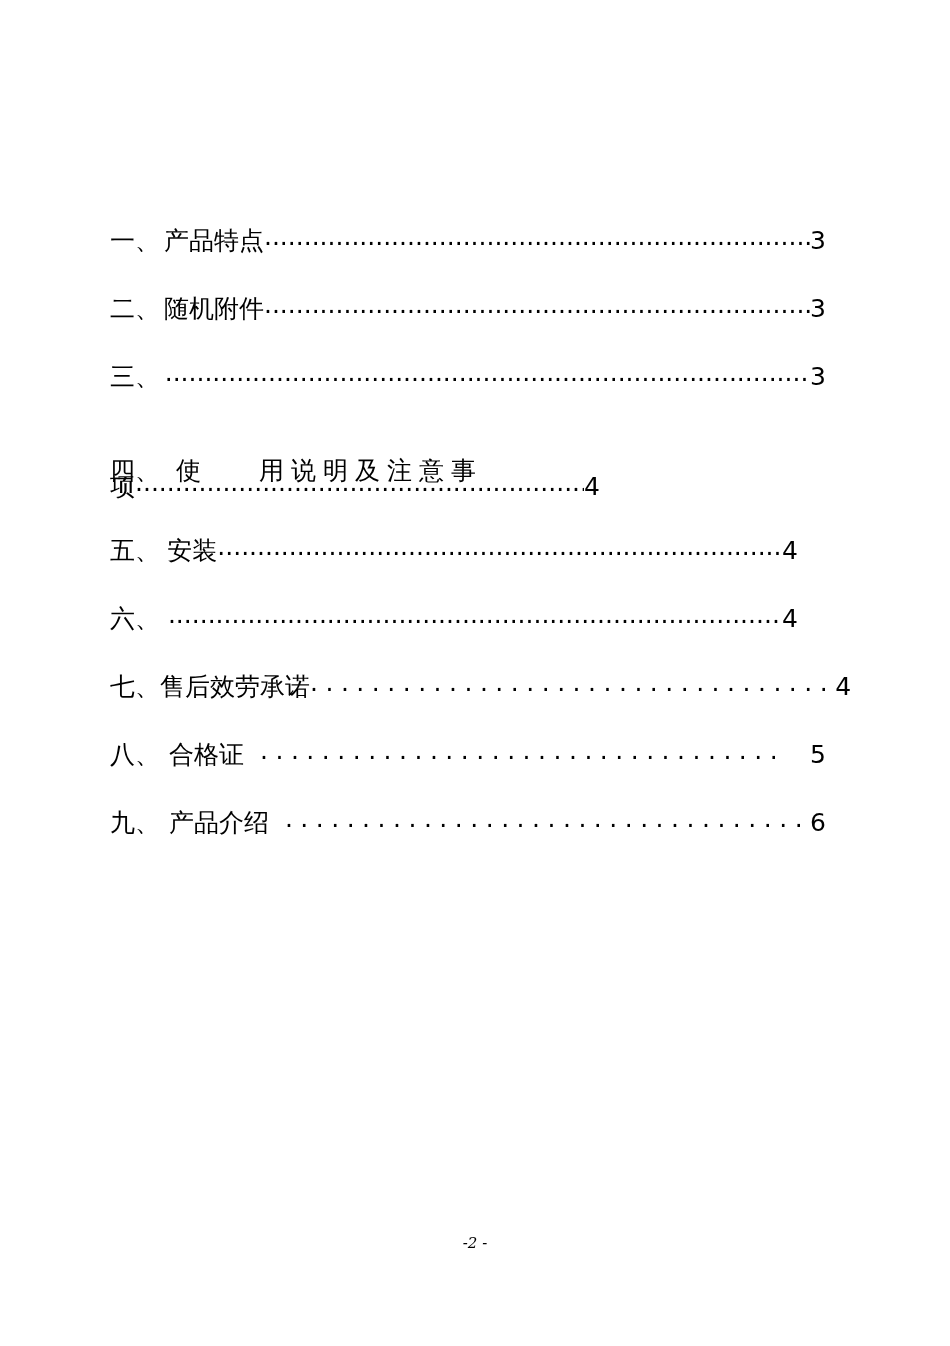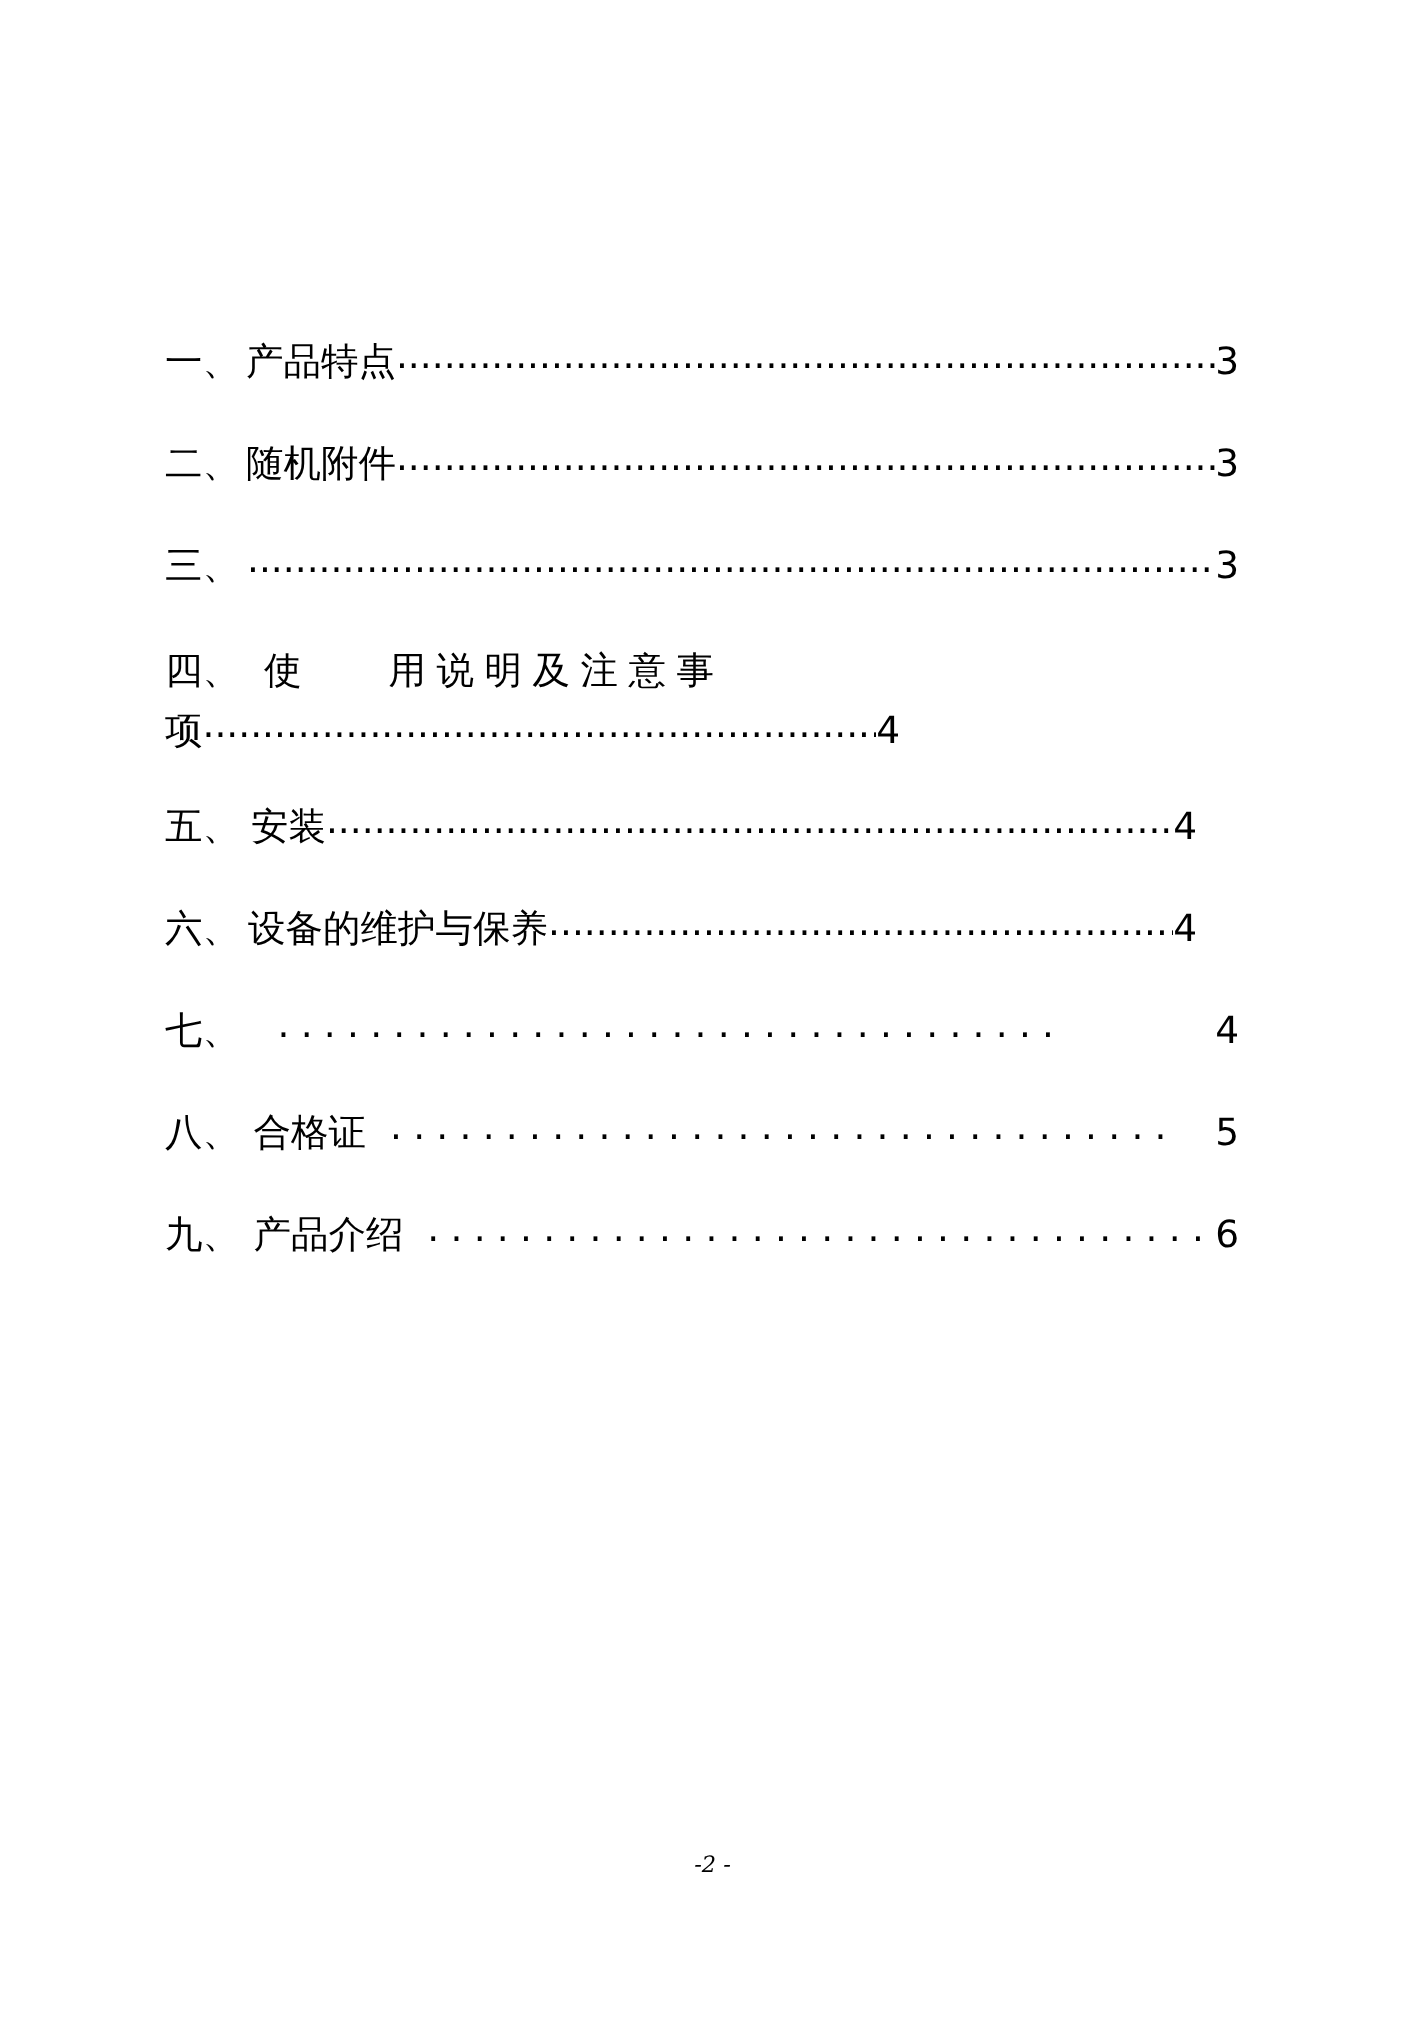--- a/index.html
+++ b/index.html
@@ -95,20 +95,21 @@
   .e5 { position: absolute; left: 0; top: 310px; width: 688px; }
   .e6 { position: absolute; left: 0; top: 378px; width: 688px; }
 
   .e7 { position: absolute; left: 0; top: 446px; width: 716px; }
   .e8 { position: absolute; left: 0; top: 514px; width: 716px; }
   .e9 { position: absolute; left: 0; top: 582px; width: 716px; }
 
   
   .tracked-wide {
     letter-spacing: 7px;
+    margin-top: 24px;
   }
   .tracked-gap {
     display: inline-block;
     width: 58px;
   }
 
   
   .spacer-flex { flex: 1 1 auto; }
 
   .footer {
@@ -171,28 +172,28 @@
       <span class="num">五、</span>
       <span class="gap-md"></span>
       <span class="title">安装</span>
       <span class="leader-dense"></span>
       <span class="pageno">4</span>
     </div>
 
     <div class="toc-entry e6">
       <span class="num">六、</span>
       <span class="gap-md"></span>
-      <span class="title">设备的维护与保养</span>
       <span class="leader-dense"></span>
       <span class="pageno">4</span>
     </div>
 
     <div class="toc-entry e7">
       <span class="num">七、</span>
       <span class="gap-sm"></span>
+      <span class="title">售后效劳承诺</span>
       <span class="gap-md"></span>
       <span class="leader-sparse">..................................</span>
       <span class="spacer-flex"></span>
       <span class="pageno">4</span>
     </div>
 
     <div class="toc-entry e8">
       <span class="num">八、</span>
       <span class="gap-sm"></span>
       <span class="title">合格证</span>

